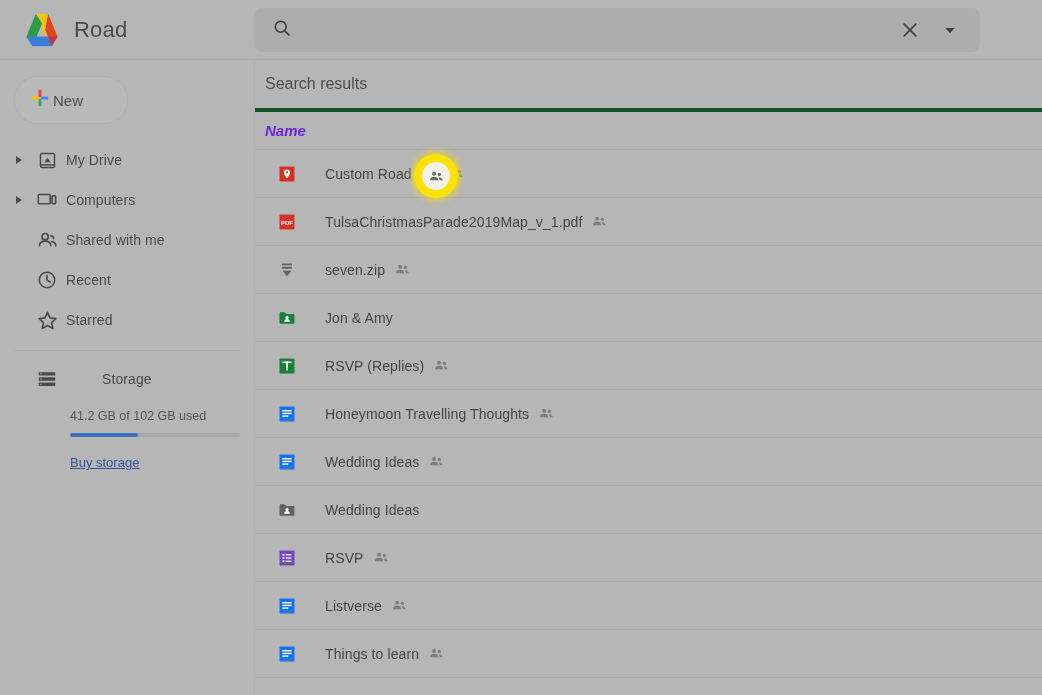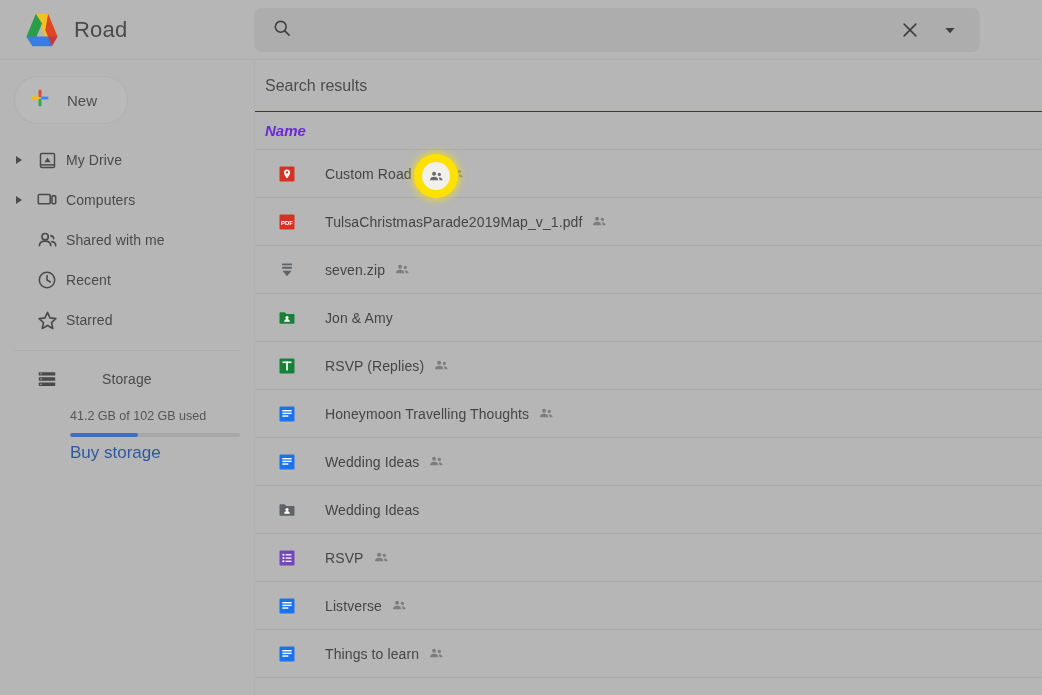--- a/index.html
+++ b/index.html
@@ -55,21 +55,21 @@
     position: absolute; left: 0; top: 60px;
     width: 254px; height: 635px;
     background: #b6b6b6;
   }
   #new-button {
     margin: 16px 0 0 14px;
     width: 114px; height: 48px;
     background: #b9b9b9;
     border: 1px solid #b0b0b0;
     border-radius: 24px;
-    display: flex; align-items: center; gap: 16px;
+    display: flex; align-items: center; gap: 2px;
     padding-left: 14px;
     cursor: pointer;
   }
   #new-label { font-size: 15px; color: #4e4e4e; }
 
   .nav-item {
     position: relative;
     height: 40px;
     display: flex; align-items: center;
     padding-left: 10px;
@@ -108,37 +108,37 @@
     font-size: 12.5px; color: #555;
   }
   #storage-bar {
     margin: 10px 0 0 70px;
     width: 170px; height: 4px;
     background: #a8a8a8; border-radius: 2px;
     overflow: hidden;
   }
   #storage-fill { height: 4px; background: #3b6fc4; border-radius: 2px; }
   #buy-storage {
-    margin: 6px 0 0 70px;
-    font-size: 17px; color: #30579e; cursor: pointer;
+    margin: 18px 0 0 70px;
+    font-size: 13px; color: #30579e; cursor: pointer; text-decoration: underline;
   }
 
   
   #main {
     position: absolute; left: 254px; top: 60px;
     width: 788px; height: 635px;
     background: #b6b6b6;
     border-left: 1px solid #b0b0b0;
   }
   #results-title {
     height: 52px;
     display: flex; align-items: center;
     padding-left: 10px;
     font-size: 16px; color: #4d4d4d;
-    border-bottom: 1px solid #14532d;
+    border-bottom: 4px solid #14532d;
   }
   #col-head {
     height: 38px;
     display: flex; align-items: center;
     padding-left: 10px;
     border-bottom: 1px solid #ababab;
   }
   #col-name { font-size: 15px; font-weight: bold; color: #6d28d9; font-style: italic; }
 
   .file-row {

